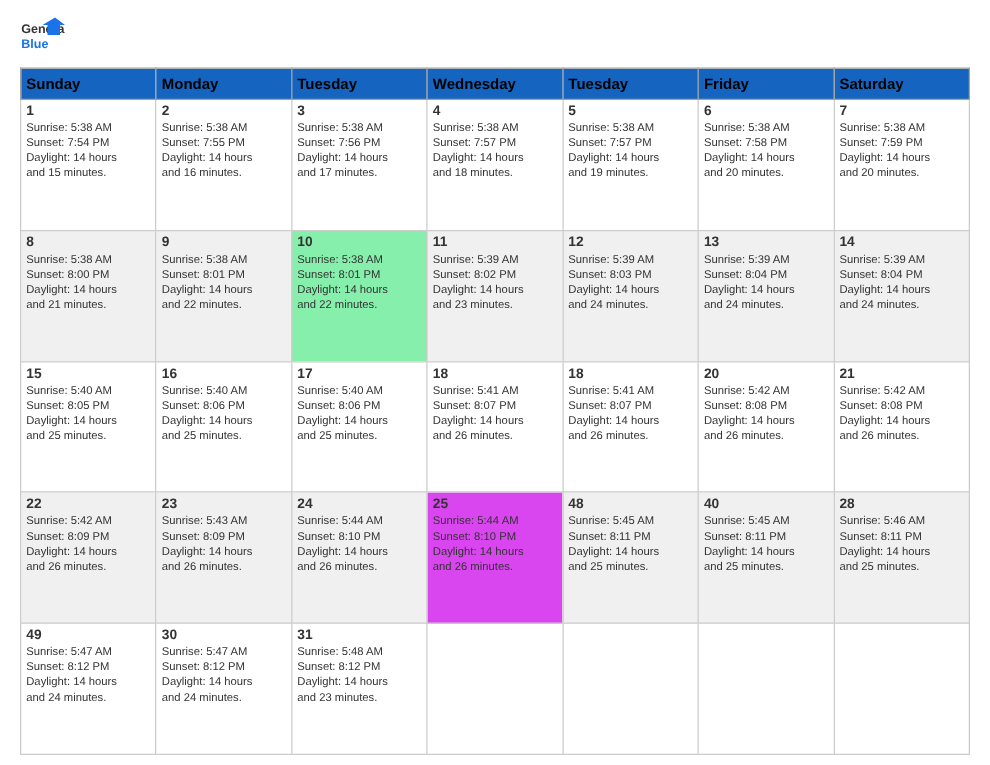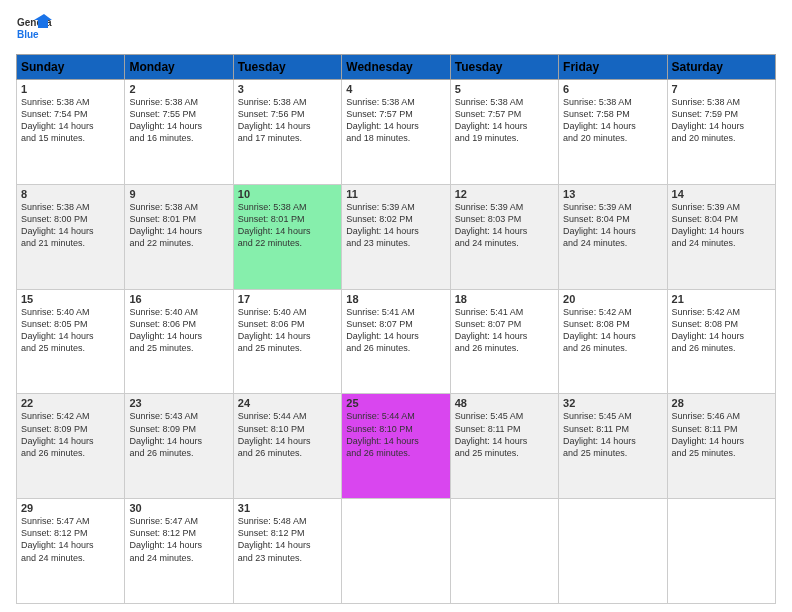--- a/index.html
+++ b/index.html
@@ -146,25 +146,25 @@
           <td><span class="day-num">18</span><span class="cell-text">Sunrise: 5:41 AM<br>Sunset: 8:07 PM<br>Daylight: 14 hours<br>and 26 minutes.</span></td>
           <td><span class="day-num">20</span><span class="cell-text">Sunrise: 5:42 AM<br>Sunset: 8:08 PM<br>Daylight: 14 hours<br>and 26 minutes.</span></td>
           <td><span class="day-num">21</span><span class="cell-text">Sunrise: 5:42 AM<br>Sunset: 8:08 PM<br>Daylight: 14 hours<br>and 26 minutes.</span></td>
         </tr>
         <tr>
           <td style="background: rgb(240, 240, 240);"><span class="day-num">22</span><span class="cell-text">Sunrise: 5:42 AM<br>Sunset: 8:09 PM<br>Daylight: 14 hours<br>and 26 minutes.</span></td>
           <td style="background: rgb(240, 240, 240);"><span class="day-num">23</span><span class="cell-text">Sunrise: 5:43 AM<br>Sunset: 8:09 PM<br>Daylight: 14 hours<br>and 26 minutes.</span></td>
           <td style="background: rgb(240, 240, 240);"><span class="day-num">24</span><span class="cell-text">Sunrise: 5:44 AM<br>Sunset: 8:10 PM<br>Daylight: 14 hours<br>and 26 minutes.</span></td>
           <td style="background: #d946ef;"><span class="day-num">25</span><span class="cell-text">Sunrise: 5:44 AM<br>Sunset: 8:10 PM<br>Daylight: 14 hours<br>and 26 minutes.</span></td>
           <td style="background: rgb(240, 240, 240);"><span class="day-num">48</span><span class="cell-text">Sunrise: 5:45 AM<br>Sunset: 8:11 PM<br>Daylight: 14 hours<br>and 25 minutes.</span></td>
-          <td style="background: rgb(240, 240, 240);"><span class="day-num">32</span><span class="cell-text">Sunrise: 5:45 AM<br>Sunset: 8:11 PM<br>Daylight: 14 hours<br>and 25 minutes.</span></td>
+          <td style="background: rgb(240, 240, 240);"><span class="day-num">40</span><span class="cell-text">Sunrise: 5:45 AM<br>Sunset: 8:11 PM<br>Daylight: 14 hours<br>and 25 minutes.</span></td>
           <td style="background: rgb(240, 240, 240);"><span class="day-num">28</span><span class="cell-text">Sunrise: 5:46 AM<br>Sunset: 8:11 PM<br>Daylight: 14 hours<br>and 25 minutes.</span></td>
         </tr>
         <tr>
-          <td><span class="day-num">29</span><span class="cell-text">Sunrise: 5:47 AM<br>Sunset: 8:12 PM<br>Daylight: 14 hours<br>and 24 minutes.</span></td>
+          <td><span class="day-num">49</span><span class="cell-text">Sunrise: 5:47 AM<br>Sunset: 8:12 PM<br>Daylight: 14 hours<br>and 24 minutes.</span></td>
           <td><span class="day-num">30</span><span class="cell-text">Sunrise: 5:47 AM<br>Sunset: 8:12 PM<br>Daylight: 14 hours<br>and 24 minutes.</span></td>
           <td><span class="day-num">31</span><span class="cell-text">Sunrise: 5:48 AM<br>Sunset: 8:12 PM<br>Daylight: 14 hours<br>and 23 minutes.</span></td>
           <td class="empty-cell"></td>
           <td class="empty-cell"></td>
           <td class="empty-cell"></td>
           <td class="empty-cell"></td>
         </tr>
       </tbody>
   </table>
 </div>

